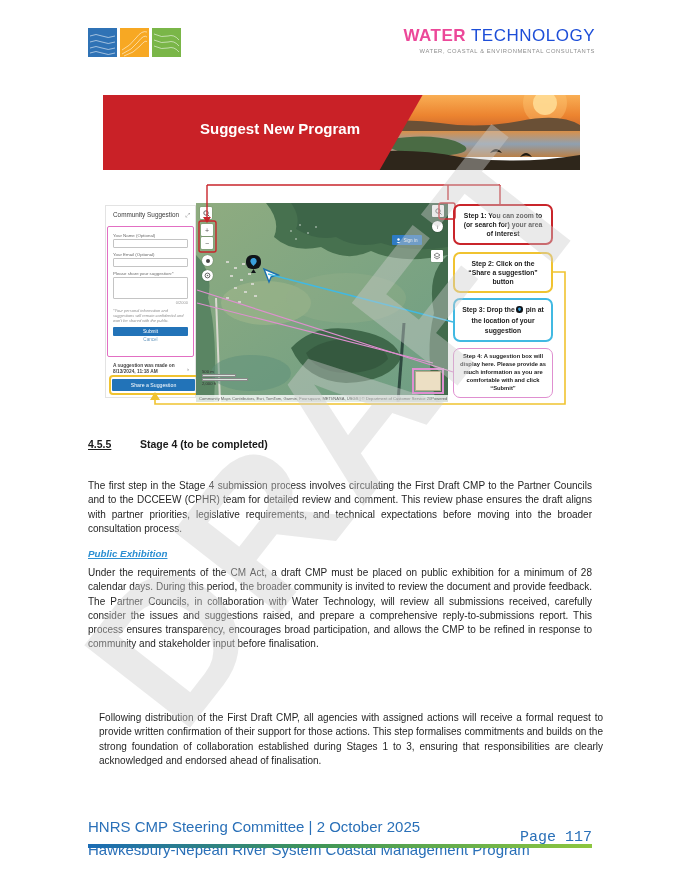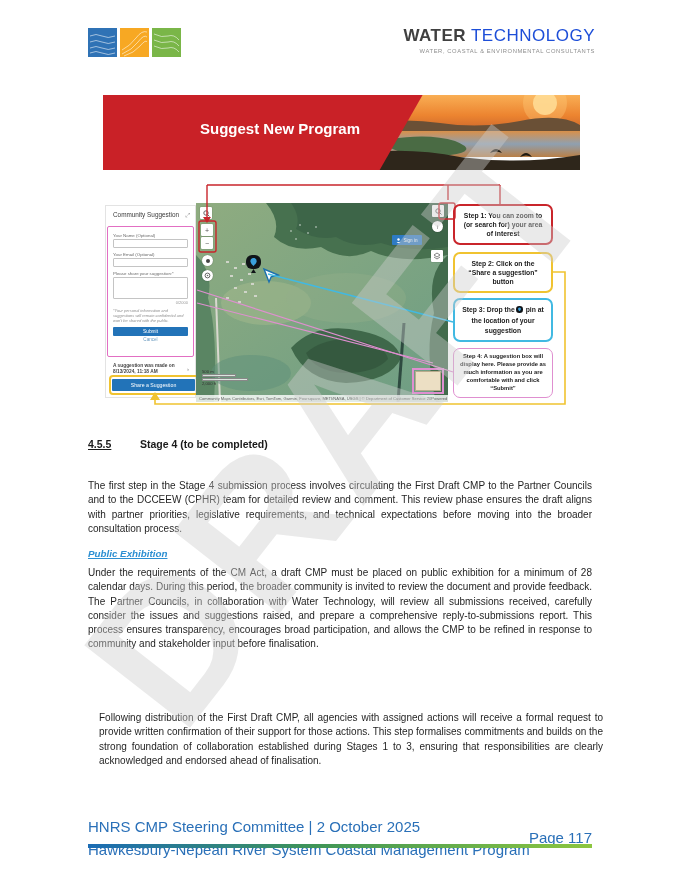--- a/index.html
+++ b/index.html
@@ -7,21 +7,21 @@
   body { font-family:"Liberation Sans", sans-serif; }
   .page { position:relative; width:675px; height:873px; background:#fff; overflow:hidden; }
 
   
   .hdr { position:absolute; top:26px; left:88px; right:80px; height:40px; }
   .logo { position:absolute; left:0; top:2px; display:flex; gap:3px; }
   .logo-sq { width:29px; height:29px; position:relative; overflow:hidden; }
   .logo-sq svg { display:block; }
   .brand { position:absolute; right:0; top:0; text-align:right; }
   .brand-line { font-size:17px; letter-spacing:.5px; }
-  .brand-primary { color:#404040; font-weight:bold; }
+  .brand-primary { color:#ec4899; font-weight:bold; }
   .brand-secondary { color:#1d4ed8; font-weight:normal; }
   .tagline { font-size:5.8px; color:#8d8d8d; letter-spacing:.6px; margin-top:2px; }
 
   
   .figure { position:absolute; left:103px; top:95px; width:482px; height:315px; }
   .banner { position:absolute; left:0; top:0; width:477px; height:75px; overflow:hidden; }
   .banner-photo { position:absolute; right:0; top:0; width:220px; height:75px; }
   .banner-red { position:absolute; left:0; top:0; width:100%; height:100%; background:#c92127;
                 clip-path:polygon(0 0, 67% 0, 58% 100%, 0 100%); }
   .banner-title { position:absolute; left:62px; top:25px; width:230px; text-align:center;
@@ -96,21 +96,21 @@
          color:#2c8fd2; text-decoration:underline; }
   .para { position:absolute; left:88px; width:504px; font-size:10px; color:#1f1f1f;
           text-align:justify; line-height:1.43; }
   .sub1 { top:461px; } .p1 { top:479px; }
   .sub2 { top:548px; } .p2 { top:566px; }
   .sub3 { top:656px; } .p3 { top:711px;margin-left:11px; }
 
   
   .footer { position:absolute; left:88px; right:83px; top:816px; font-size:15px; color:#2a70b8; }
   .footer .fline { line-height:1.5; }
-  .footer .fpage { position:absolute; right:0; top:13px; }
+  .footer .fpage { position:absolute; right:0; top:13px;font-family:Liberation Mono, monospace; }
   .footer-bar { position:absolute; left:88px; right:83px; top:844px; height:4px;
                 background:linear-gradient(90deg,#1b6cb5 0%, #3f9557 45%, #8dc63f 100%); }
 
   
   .watermark { position:absolute; left:50%; top:49%; transform:translate(-50%,-50%) rotate(-52deg);
                font-size:195px; font-weight:bold; color:rgba(205,205,205,.42); z-index:60;
                pointer-events:none; letter-spacing:4px; white-space:nowrap; }
 </style>
 </head>
 <body>

